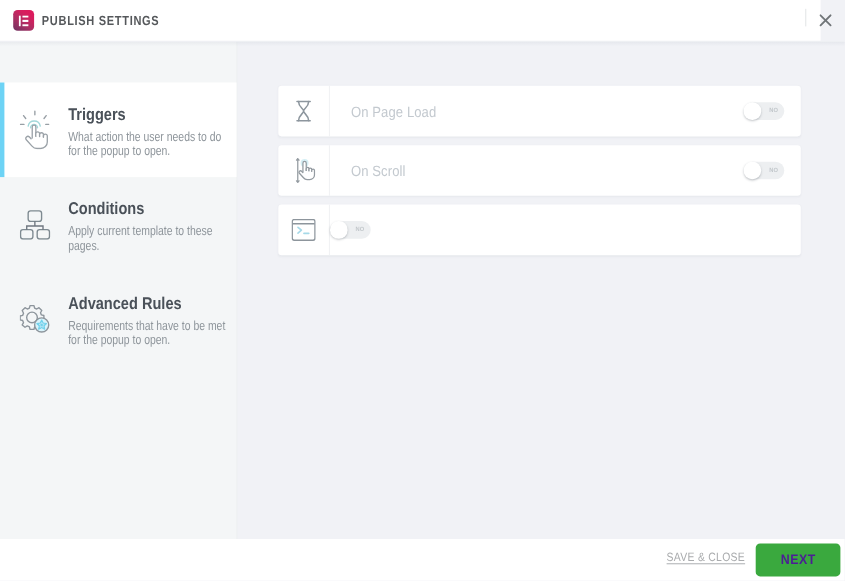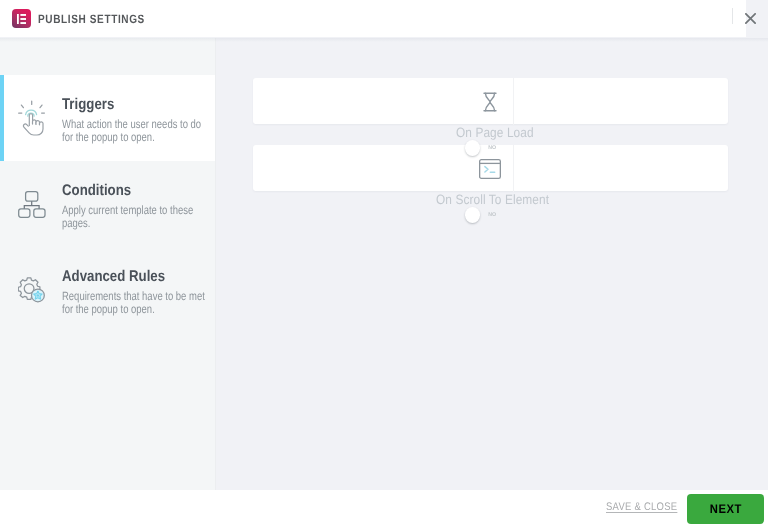--- a/index.html
+++ b/index.html
@@ -35,36 +35,36 @@
   .side-ico svg { display:block; }
   .side-txt { flex:0 0 150px; width:150px; }
   .side-txt > div { transform:scaleX(0.79); transform-origin:left top; width:186px; }
   .side-title { font-size:15.5px; font-weight:bold; color:#4a5159; line-height:18px; margin-bottom:4px; }
   .side-title span { display:inline-block; transform:scaleX(1.082); transform-origin:left top; }
   .side-desc { font-size:12px; line-height:13px; color:#8e959b; }
 
   
   .main { position:absolute; left:216px; top:38px; width:552px; height:452px; background:#f1f2f6; }
   .cards { position:absolute; left:37px; top:40px; width:475px; }
-  .card { display:flex; align-items:center; height:46px; background:#fff; border-radius:3px; margin-bottom:21px; box-shadow:0 1px 2px rgba(40,50,70,.05);flex-direction:column; }
+  .card { display:flex; align-items:center; height:46px; background:#fff; border-radius:3px; margin-bottom:8px; box-shadow:0 1px 2px rgba(40,50,70,.05); }
   .card-ico { width:47px; flex:0 0 47px; display:flex; align-items:center; justify-content:center; border-right:1px solid #f1f2f4; height:100%; }
   .card-label { flex:1; padding-left:19px; font-size:13.5px; color:#c3c9cf; letter-spacing:.1px; }
   .card-label span { display:inline-block; transform:scaleX(.88); transform-origin:left center; }
   .card.on .card-label { color:#6e777f; }
   .sw { margin-right:15px; width:37px; height:15.5px; border-radius:8px; background:#edeff1; position:relative; }
   .sw .knob { position:absolute; top:0px; left:0px; width:15.5px; height:15.5px; border-radius:50%; background:#fff; box-shadow:0 1px 2px rgba(40,50,60,.28); }
   .sw .lbl { position:absolute; right:5.5px; top:4.5px; font-size:5.5px; font-weight:bold; color:#c2c7cb; letter-spacing:.1px; line-height:6px; transform:scaleX(.95); }
   .sw.on { background:#68d3f6; }
   .sw.on .knob { left:auto; right:0px; }
   .sw.on .lbl { right:auto; left:7px; color:#fff; }
 
   
   .footer { position:absolute; left:0; bottom:0; width:768px; height:38px; background:#fff; }
   .save-link { position:absolute; left:606px; top:503px; font-size:11px; color:#a9abad; letter-spacing:.3px; cursor:pointer; transform:scaleX(.86); transform-origin:left top; white-space:nowrap; border-bottom:1px solid #b4b6b8; padding-bottom:0px; line-height:9px; }
-  .next-btn { position:absolute; left:687px; top:494px; width:77px; height:30px; background:#3aa93e; color:#000000; font-size:12.5px; font-weight:bold; letter-spacing:.55px; border-radius:4px; display:flex; align-items:center; justify-content:center; cursor:pointer; }
+  .next-btn { position:absolute; left:687px; top:494px; width:77px; height:30px; background:#3aa93e; color:#4c1d95; font-size:12.5px; font-weight:bold; letter-spacing:.55px; border-radius:4px; display:flex; align-items:center; justify-content:center; cursor:pointer; }
   .next-btn span { transform:scaleX(.9); display:inline-block; }
 </style>
 </head>
 <body>
 
 <div class="app">
   <div class="header">
     <div class="logo">
       <svg width="9" height="10" viewBox="0 0 9 10">
           <rect x="0" y="0" width="1.8" height="10" fill="#fff"></rect>
@@ -155,30 +155,50 @@
             </svg>
           </div>
           <div class="card-label"><span>On Page Load</span></div>
           <div class="sw">
             <div class="knob"></div>
             <div class="lbl">NO</div>
           </div>
         </div>
         <div class="card">
           <div class="card-ico">
+            <svg width="21" height="25" viewBox="-3 0 21 25">
+              <circle cx="7.9" cy="5.1" r="3.6" fill="#c7e9f2" opacity=".75"></circle>
+              <g fill="none" stroke="#949ba1" stroke-width="1.15" stroke-linecap="round" stroke-linejoin="round">
+                <path d="M1.7 1.2v21.6M0.55 2.6l1.15-1.4 1.15 1.4M0.55 21.4l1.15 1.4 1.15-1.4"></path>
+              </g>
+              <g fill="#fff" stroke="#949ba1" stroke-width="1.15" stroke-linecap="round" stroke-linejoin="round">
+                <path d="M6.4 14V5.3a1.5 1.5 0 0 1 3 0v6.6"></path>
+                <path d="M9.4 11.9v-1.5a1.25 1.25 0 0 1 2.5 0v1.9"></path>
+                <path d="M11.9 12.3v-1.2a1.25 1.25 0 0 1 2.5 0v1.7"></path>
+                <path d="M14.4 12.8v-.9a1.25 1.25 0 0 1 2.5 0v4c0 2.4-1.9 4.3-4.3 4.3h-2.4c-1.5 0-2.4-.5-3.3-1.6l-3.7-4.1a1.3 1.3 0 0 1 .1-1.9 1.4 1.4 0 0 1 1.9.1l1.1 1.2"></path>
+              </g>
+            </svg>
+          </div>
+          <div class="card-label"><span>On Scroll</span></div>
+          <div class="sw">
+            <div class="knob"></div>
+            <div class="lbl">NO</div>
+          </div>
+        </div>
+        <div class="card">
+          <div class="card-ico">
             <svg width="22" height="20" viewBox="0 0 22 20">
               <rect x="0.65" y="0.65" width="20.7" height="18.7" rx="1.7" fill="#fff" stroke="#8d959c" stroke-width="1.3"></rect>
               <path d="M0.9 4.4h20.2" stroke="#8d959c" stroke-width="1.3" fill="none"></path>
               <g fill="none" stroke="#a6d9e8" stroke-width="1.5" stroke-linecap="round" stroke-linejoin="round">
                 <path d="M5.9 7.6l3.1 2.7-3.1 2.7"></path>
                 <path d="M11.3 13.2h4.4"></path>
               </g>
             </svg>
           </div>
-          <div class="card-label"><span>On Scroll To Element</span></div>
           <div class="sw">
             <div class="knob"></div>
             <div class="lbl">NO</div>
           </div>
         </div>
       </div>
   </div>
 
   <div class="footer"></div>
   <div class="save-link">SAVE &amp; CLOSE</div>

